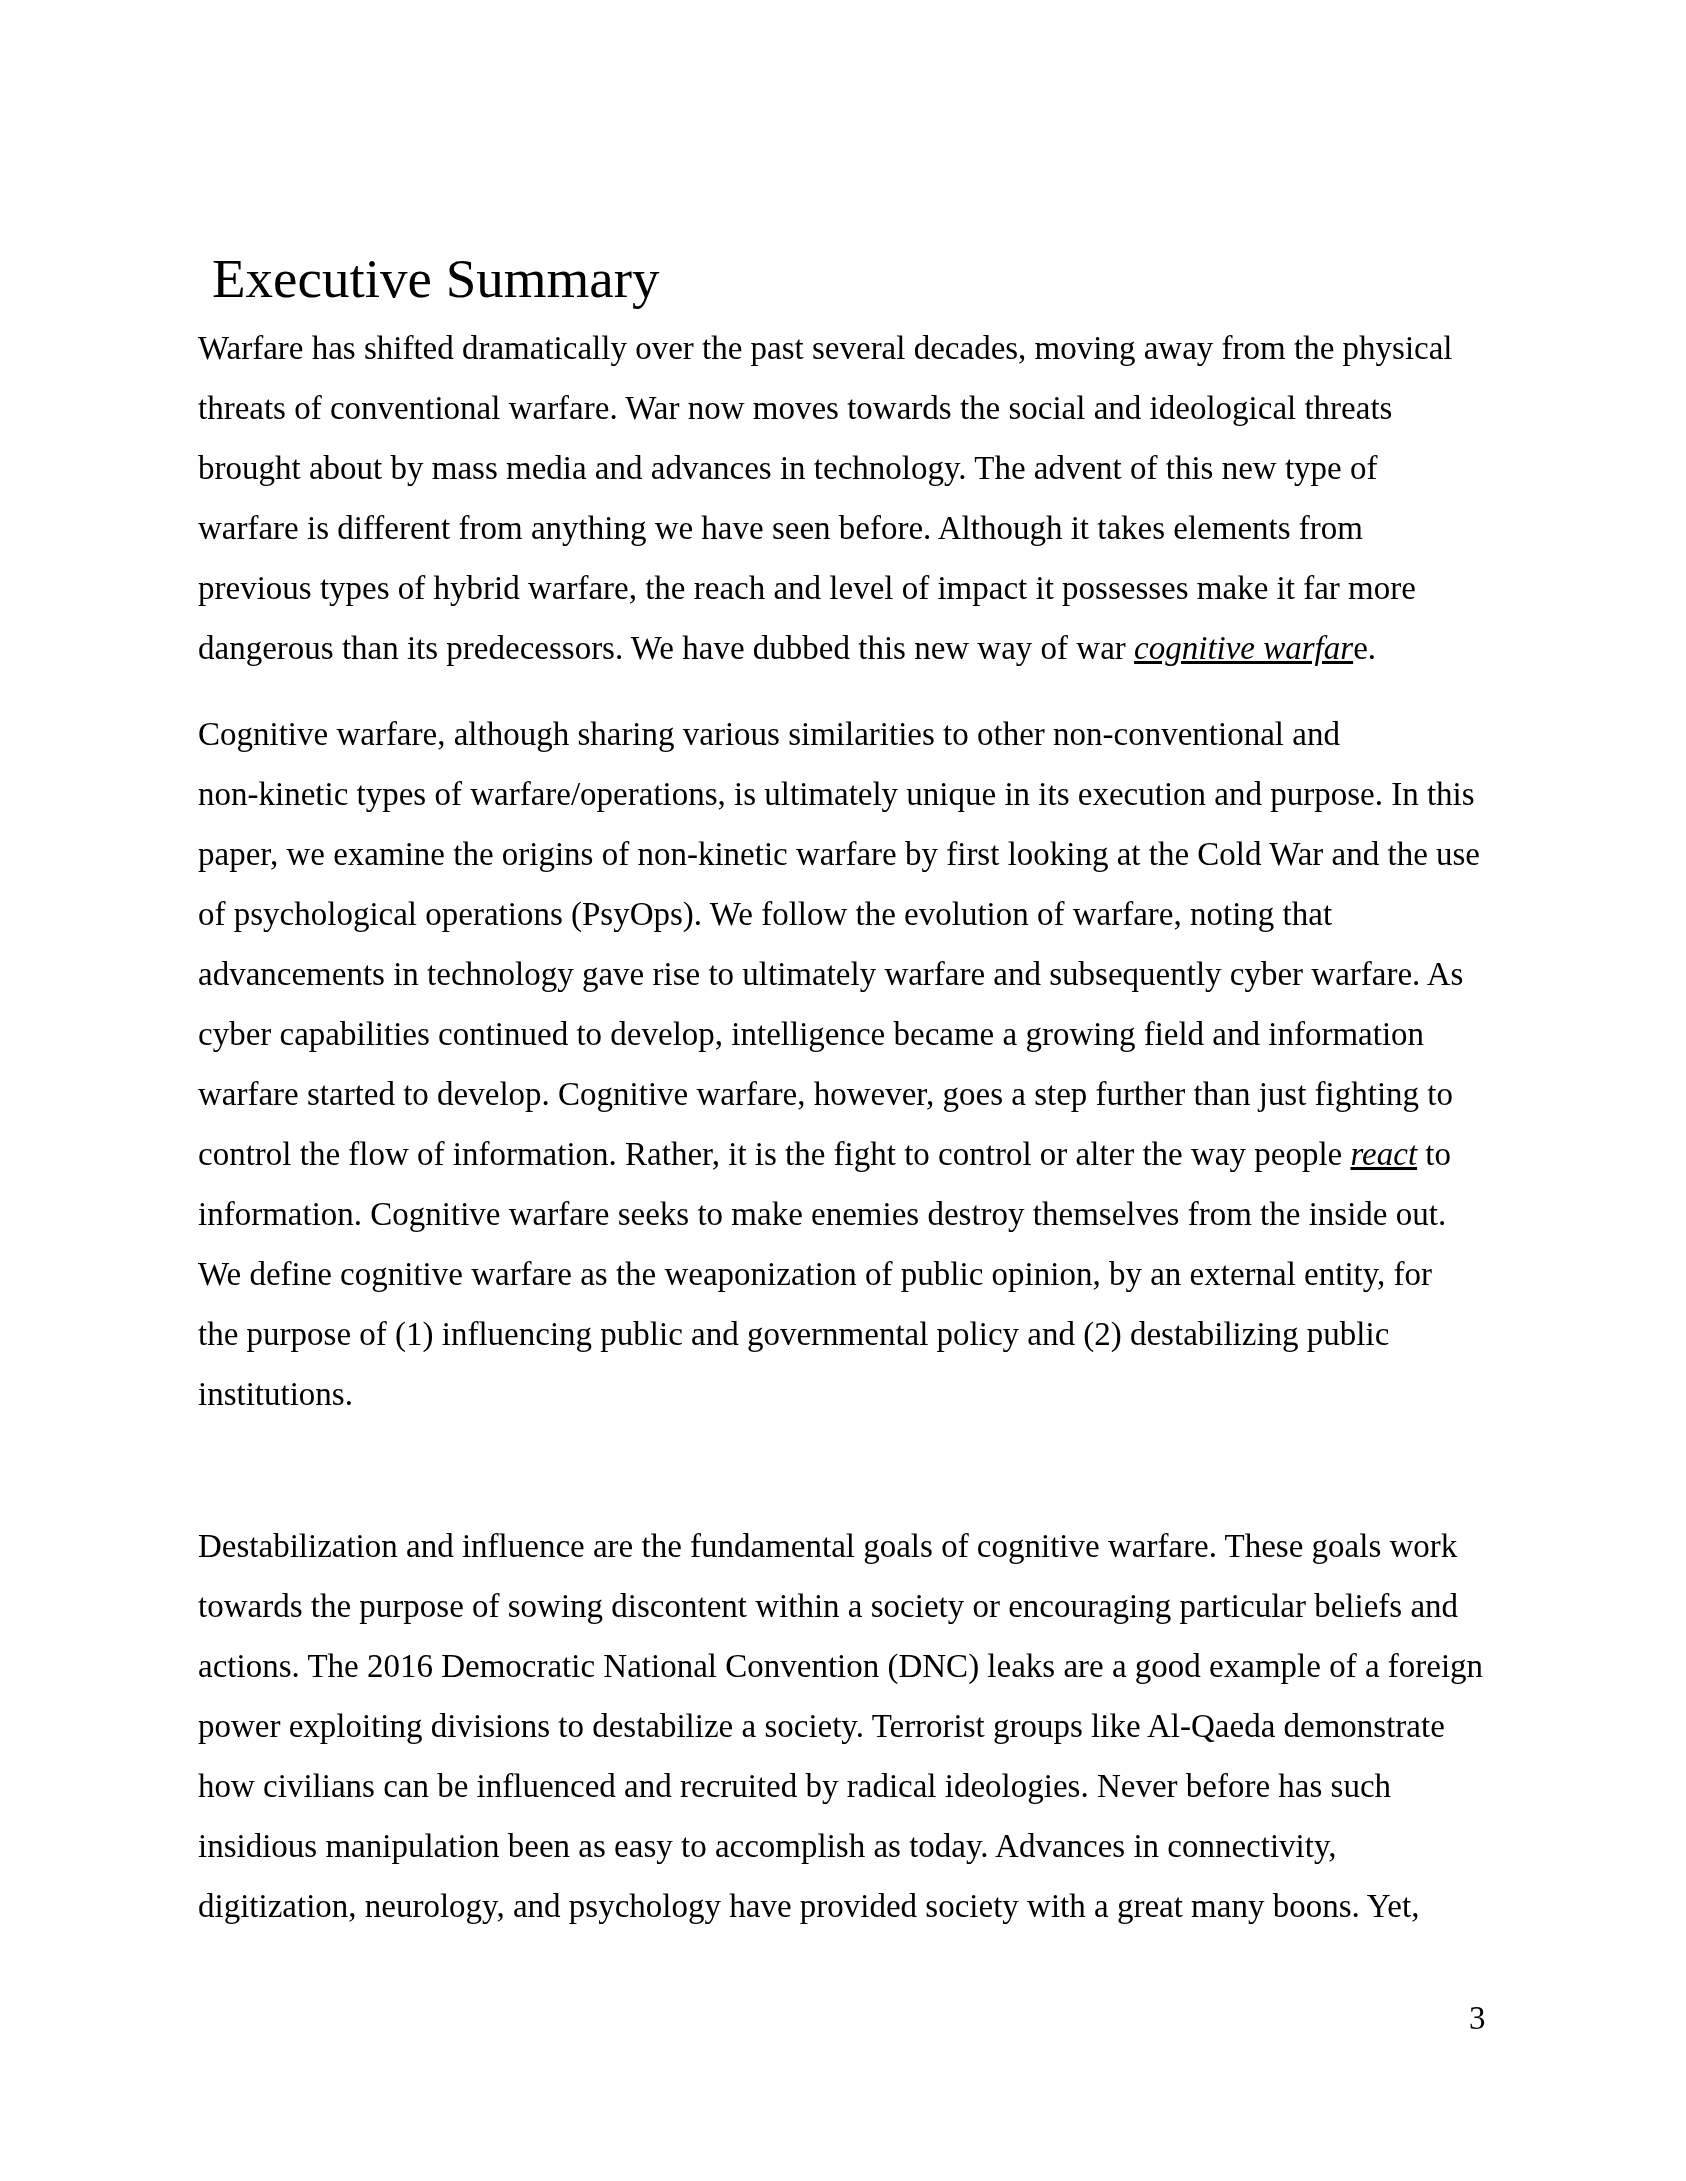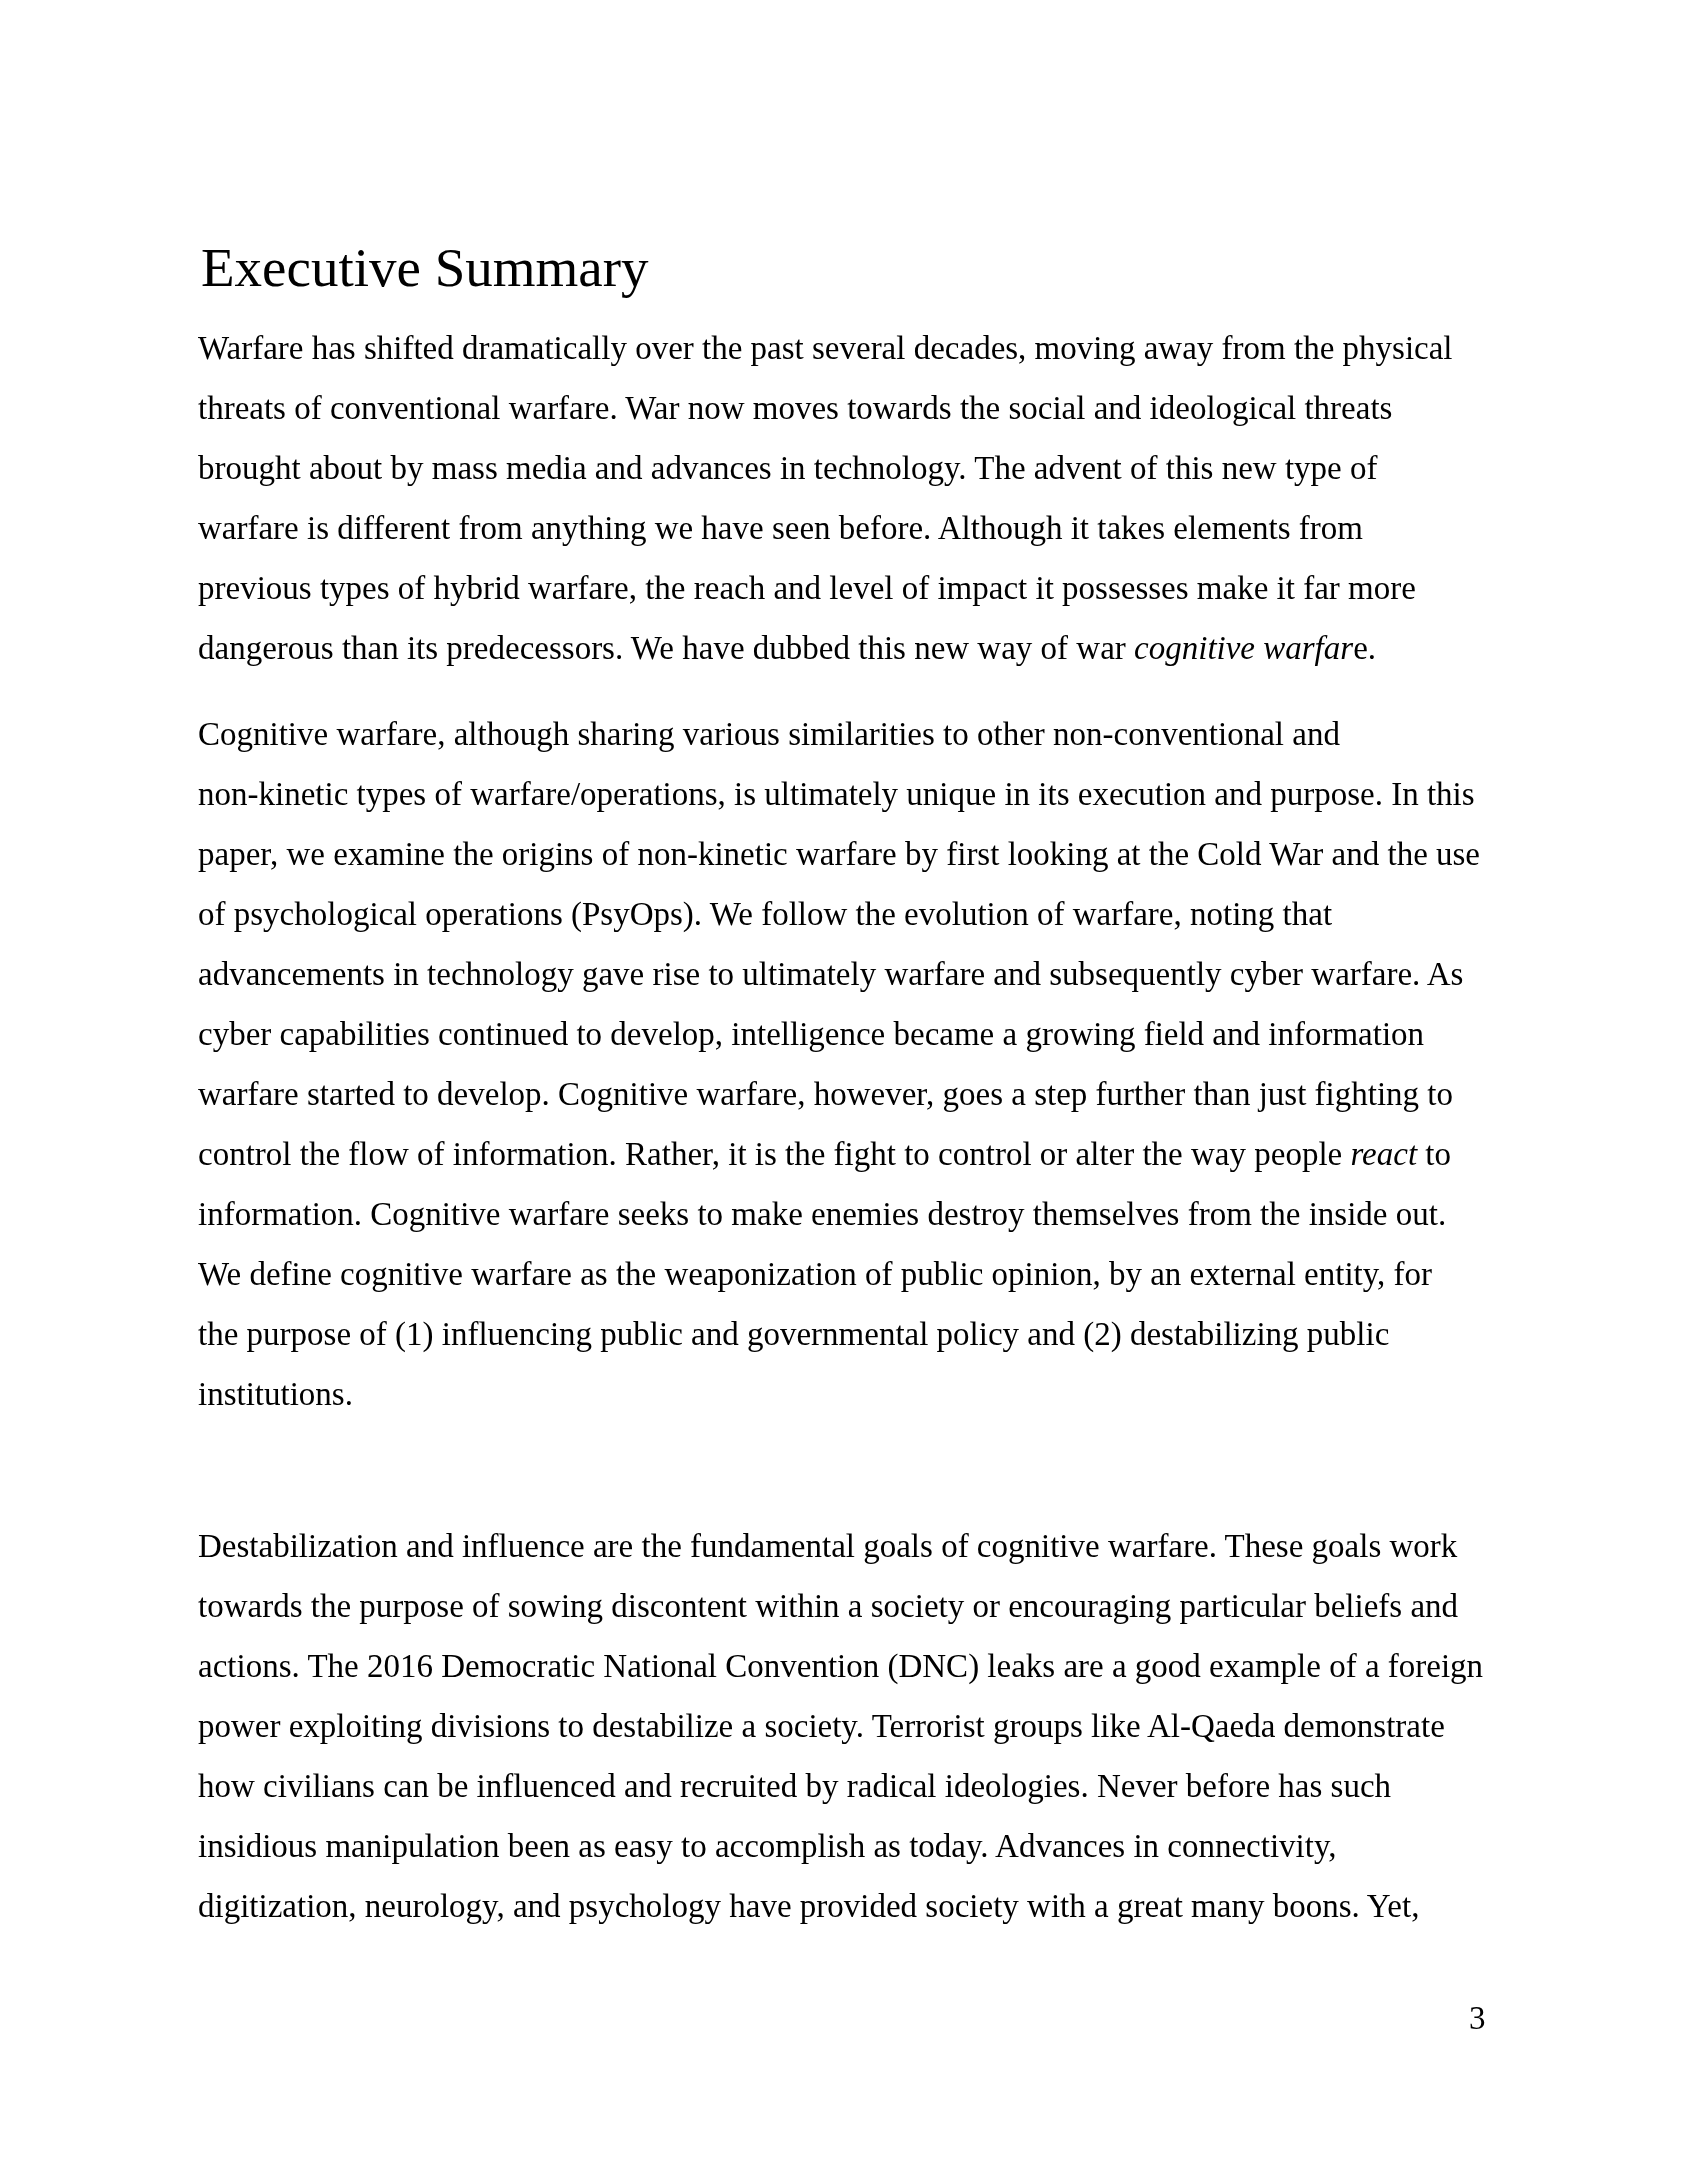--- a/index.html
+++ b/index.html
@@ -22,37 +22,38 @@
       height: 2182px;
       background: #ffffff;
     }
     .heading {
       position: absolute;
       left: 197px;
       top: 231px;
       font-size: 55px;
       line-height: 66px;
       font-weight: normal;
-      margin: 4px;
+      margin: 15px;
       white-space: nowrap;
     }
     .para {
       position: absolute;
       left: 198px;
       margin: 0;
       font-size: 33px;
     }
     .line {
       display: block;
       height: 60px;
       line-height: 60px;
       white-space: nowrap;
     }
     .line em {
       font-style: italic;
+      text-decoration: underline;
     }
     .page-number {
       position: absolute;
       left: 1469px;
       top: 1998px;
       font-size: 33px;
       line-height: 40px;
       white-space: nowrap;
     }
   </style>

